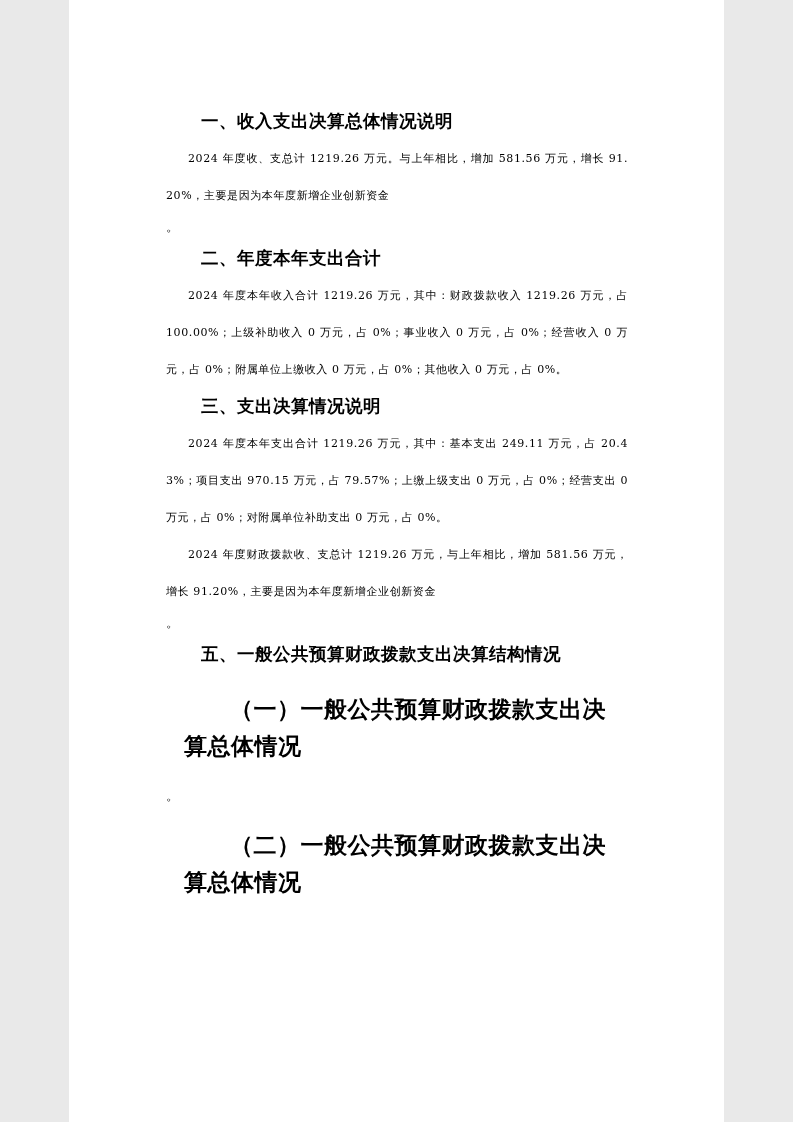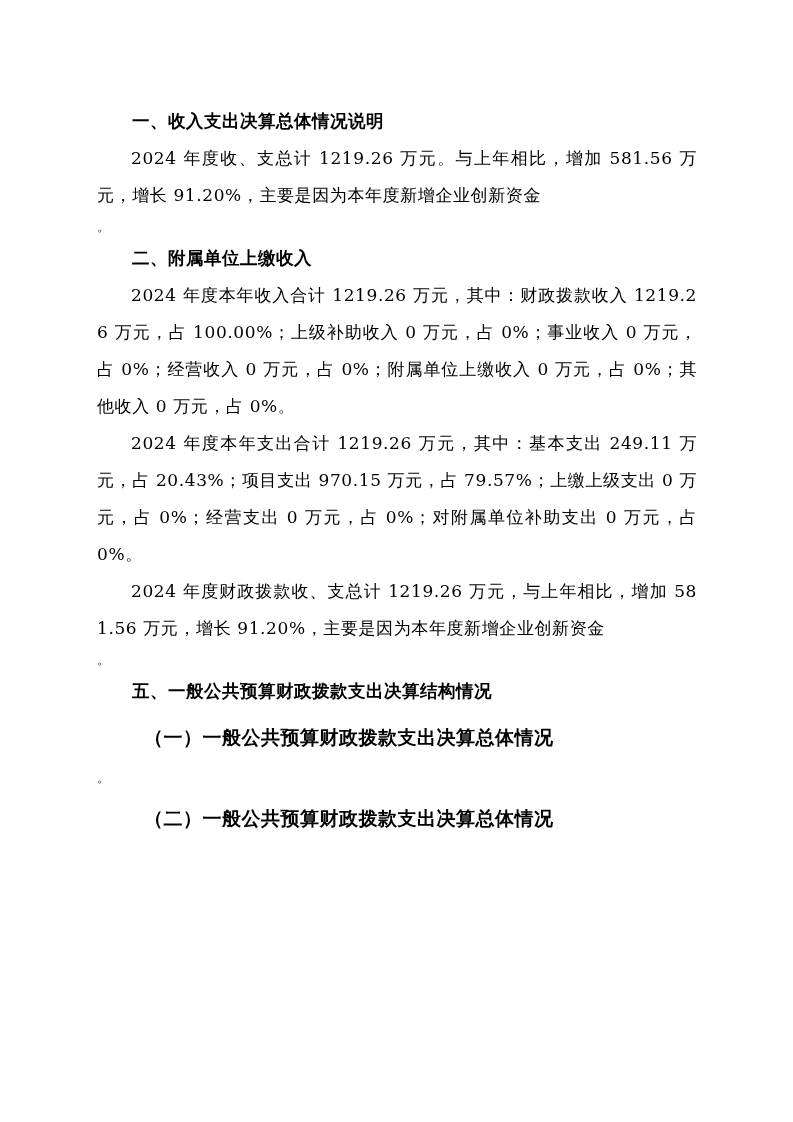--- a/index.html
+++ b/index.html
@@ -1,47 +1,47 @@
 <!DOCTYPE html>
 <html><head>
 <meta charset="utf-8">
 <style>
   html, body { margin: 0; padding: 0; background: #e9e9e9; }
   .page {
-    width: 793px;
+    width: 655px;
     height: 1122px;
     margin: 0 auto;
     background: #ffffff;
     box-sizing: border-box;
     padding: 103px 96px 0 97px;
     color: #000000;
     overflow: hidden;
   }
   .doc-heading {
     margin: 0;
     font-family: "DejaVu Sans", "Liberation Sans", sans-serif;
     font-weight: bold;
     font-size: 17.5px;
     line-height: 37px;
     text-indent: 2em;
     letter-spacing: 0.5px;
   }
   .doc-subheading {
-    margin: 9px;
+    margin: 18px;
     font-family: "DejaVu Sans", "Liberation Sans", sans-serif;
     font-weight: bold;
-    font-size: 19px;
+    font-size: 23px;
     line-height: 37px;
     text-indent: 2em;
     letter-spacing: 0.5px;
   }
   .doc-paragraph {
     margin: 0;
     font-family: "DejaVu Serif", "Liberation Serif", serif;
-    font-size: 17px;
+    font-size: 11px;
     line-height: 37px;
     text-align: justify;
     text-indent: 2em;
     letter-spacing: 0.6px;
     word-break: break-all;
   }
   .doc-period {
     margin: 0;
     font-family: "DejaVu Serif", "Liberation Serif", serif;
     font-size: 13px;
@@ -53,24 +53,25 @@
 <body>
 
 <div class="page">
 
   <h2 class="doc-heading">一、收入支出决算总体情况说明</h2>
 
   <p class="doc-paragraph">2024 年度收、支总计 1219.26 万元。与上年相比，增加 581.56 万元，增长 91.20%，主要是因为本年度新增企业创新资金</p>
 
   <p class="doc-period">。</p>
 
-  <h2 class="doc-heading">二、附属单位上缴收入</h2>
+  <h2 class="doc-heading">二、年度本年支出合计</h2>
 
   <p class="doc-paragraph">2024 年度本年收入合计 1219.26 万元，其中：财政拨款收入 1219.26 万元，占 100.00%；上级补助收入 0 万元，占 0%；事业收入 0 万元，占 0%；经营收入 0 万元，占 0%；附属单位上缴收入 0 万元，占 0%；其他收入 0 万元，占 0%。</p>
 
+  <h2 class="doc-heading">三、支出决算情况说明</h2>
 
   <p class="doc-paragraph">2024 年度本年支出合计 1219.26 万元，其中：基本支出 249.11 万元，占 20.43%；项目支出 970.15 万元，占 79.57%；上缴上级支出 0 万元，占 0%；经营支出 0 万元，占 0%；对附属单位补助支出 0 万元，占 0%。</p>
 
 
   <p class="doc-paragraph">2024 年度财政拨款收、支总计 1219.26 万元，与上年相比，增加 581.56 万元，增长 91.20%，主要是因为本年度新增企业创新资金</p>
 
   <p class="doc-period">。</p>
 
   <h2 class="doc-heading">五、一般公共预算财政拨款支出决算结构情况</h2>
 

